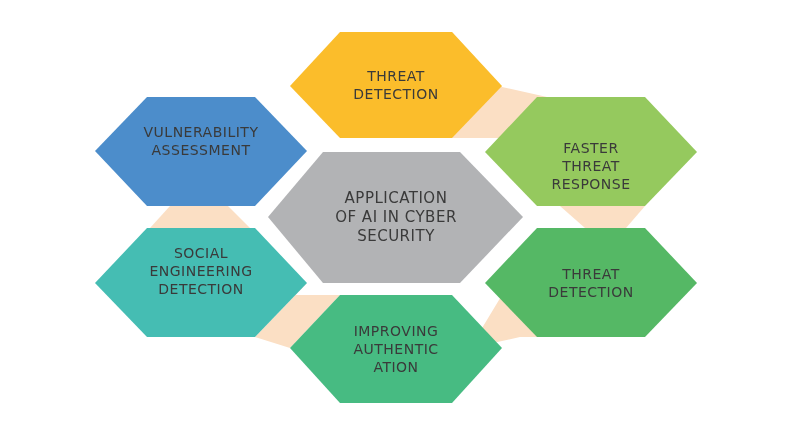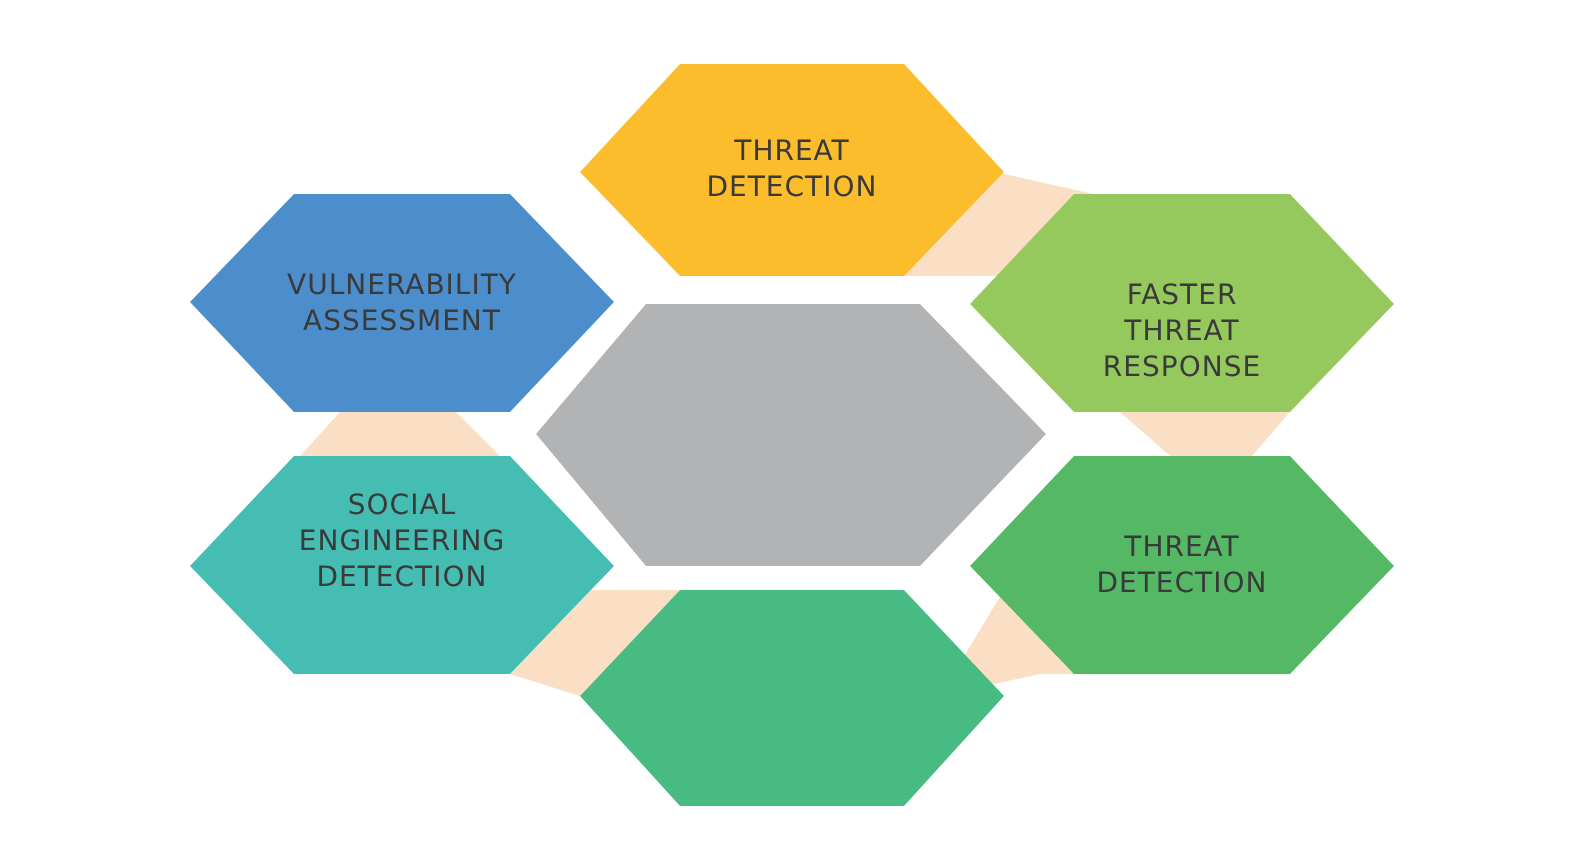--- a/index.html
+++ b/index.html
@@ -40,18 +40,24 @@
     <polygon points="340,295 452,295 502,348 452,403 340,403 290,348" fill="#47BB82"></polygon>
   </svg>
 
   <div class="label" style="left:300px; top:32px; width:192px; height:106px;">THREAT
 DETECTION</div>
   <div class="label" style="left:495px; top:111px; width:192px; height:109px;">FASTER
 THREAT
 RESPONSE</div>
   <div class="label" style="left:495px; top:228px; width:192px; height:109px;">THREAT
 DETECTION</div>
+  <div class="label" style="left:300px; top:295px; width:192px; height:108px;">IMPROVING
+AUTHENTIC
+ATION</div>
   <div class="label" style="left:105px; top:216px; width:192px; height:109px;">SOCIAL
 ENGINEERING
 DETECTION</div>
-  <div class="label" style="left:105px; top:97px; width:192px; height:109px;">VULNERABILITY
+  <div class="label" style="left:105px; top:86px; width:192px; height:109px;">VULNERABILITY
 ASSESSMENT</div>
+  <div class="label center" style="left:280px; top:152px; width:232px; height:131px;">APPLICATION
+OF AI IN CYBER
+SECURITY</div>
 </div>
 
 </body></html>

